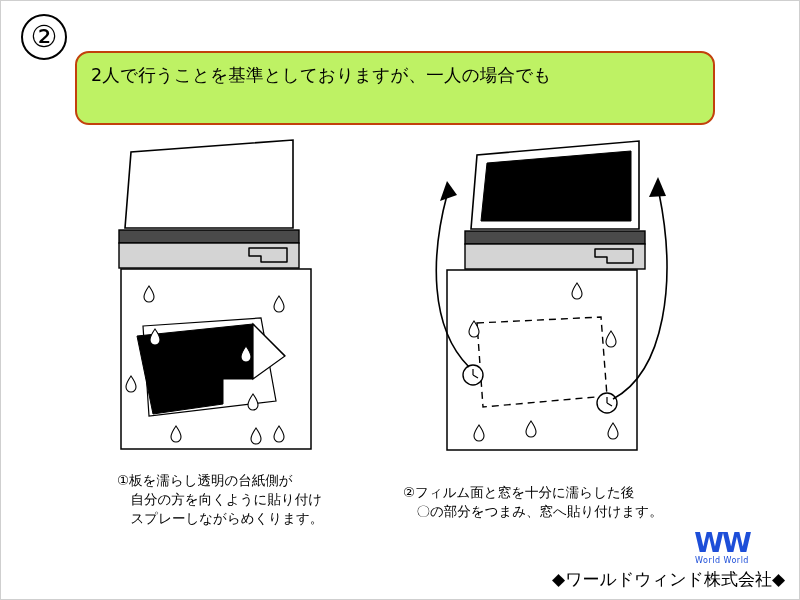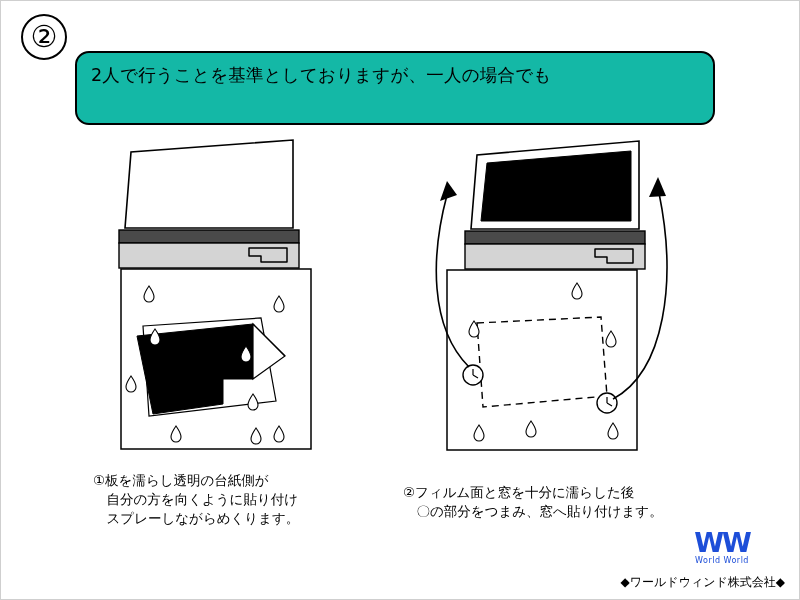--- a/index.html
+++ b/index.html
@@ -53,24 +53,24 @@
     line-height: 52px;
     text-align: center;
   }
 
   .callout {
     position: absolute;
     left: 74px;
     top: 50px;
     width: 640px;
     height: 74px;
-    border: 2px solid #000000;
+    border: 2px solid #c2410c;
     border-radius: 14px;
     box-sizing: border-box;
-    background: #14b8a6;
+    background: #bef264;
   }
   .callout .line {
     position: absolute;
     left: 14px;
     font-size: 17.5px;
     letter-spacing: 0.2px;
     color: #000;
     white-space: nowrap;
   }
   .callout .line1 { top: 10px; }
@@ -106,21 +106,21 @@
   .wm .sub {
     font-size: 8px;
     color: #1d4ed8;
     letter-spacing: 0.5px;
     margin-top: -2px;
   }
   .footer-company {
     position: absolute;
     right: 14px;
     bottom: 8px;
-    font-size: 12px;
+    font-size: 17px;
     color: #000;
     white-space: nowrap;
   }
   svg { display: block; }
 </style>
 </head>
 <body>
 
 <div id="page">
 
@@ -161,21 +161,21 @@
         <path d="M 145 210 C 145 210 150 217 150 221 A 5 5 0 0 1 140 221 C 140 217 145 210 145 210 Z"></path>
         <path d="M 30 240 C 30 240 35 247 35 251 A 5 5 0 0 1 25 251 C 25 247 30 240 30 240 Z"></path>
         <path d="M 152 258 C 152 258 157 265 157 269 A 5 5 0 0 1 147 269 C 147 265 152 258 152 258 Z"></path>
         <path d="M 75 290 C 75 290 80 297 80 301 A 5 5 0 0 1 70 301 C 70 297 75 290 75 290 Z"></path>
         <path d="M 178 290 C 178 290 183 297 183 301 A 5 5 0 0 1 173 301 C 173 297 178 290 178 290 Z"></path>
         <path d="M 155 292 C 155 292 160 299 160 303 A 5 5 0 0 1 150 303 C 150 299 155 292 155 292 Z"></path>
       </g>
     </svg>
   </div>
 
-  <div class="caption" style="left:92px; top:470px;">
+  <div class="caption" style="left:116px; top:470px;">
     <div>①板を濡らし透明の台紙側が</div>
     <div>　自分の方を向くように貼り付け</div>
     <div>　スプレーしながらめくります。</div>
   </div>
 
   <div class="panel" style="left:410px; top:130px; width:290px; height:340px;">
 
     <svg width="290" height="340" viewBox="0 0 290 340">
 
       <path d="M 60 98 L 66 24 L 228 10 L 228 98 Z" fill="#ffffff" stroke="#000000" stroke-width="1.6"></path>

